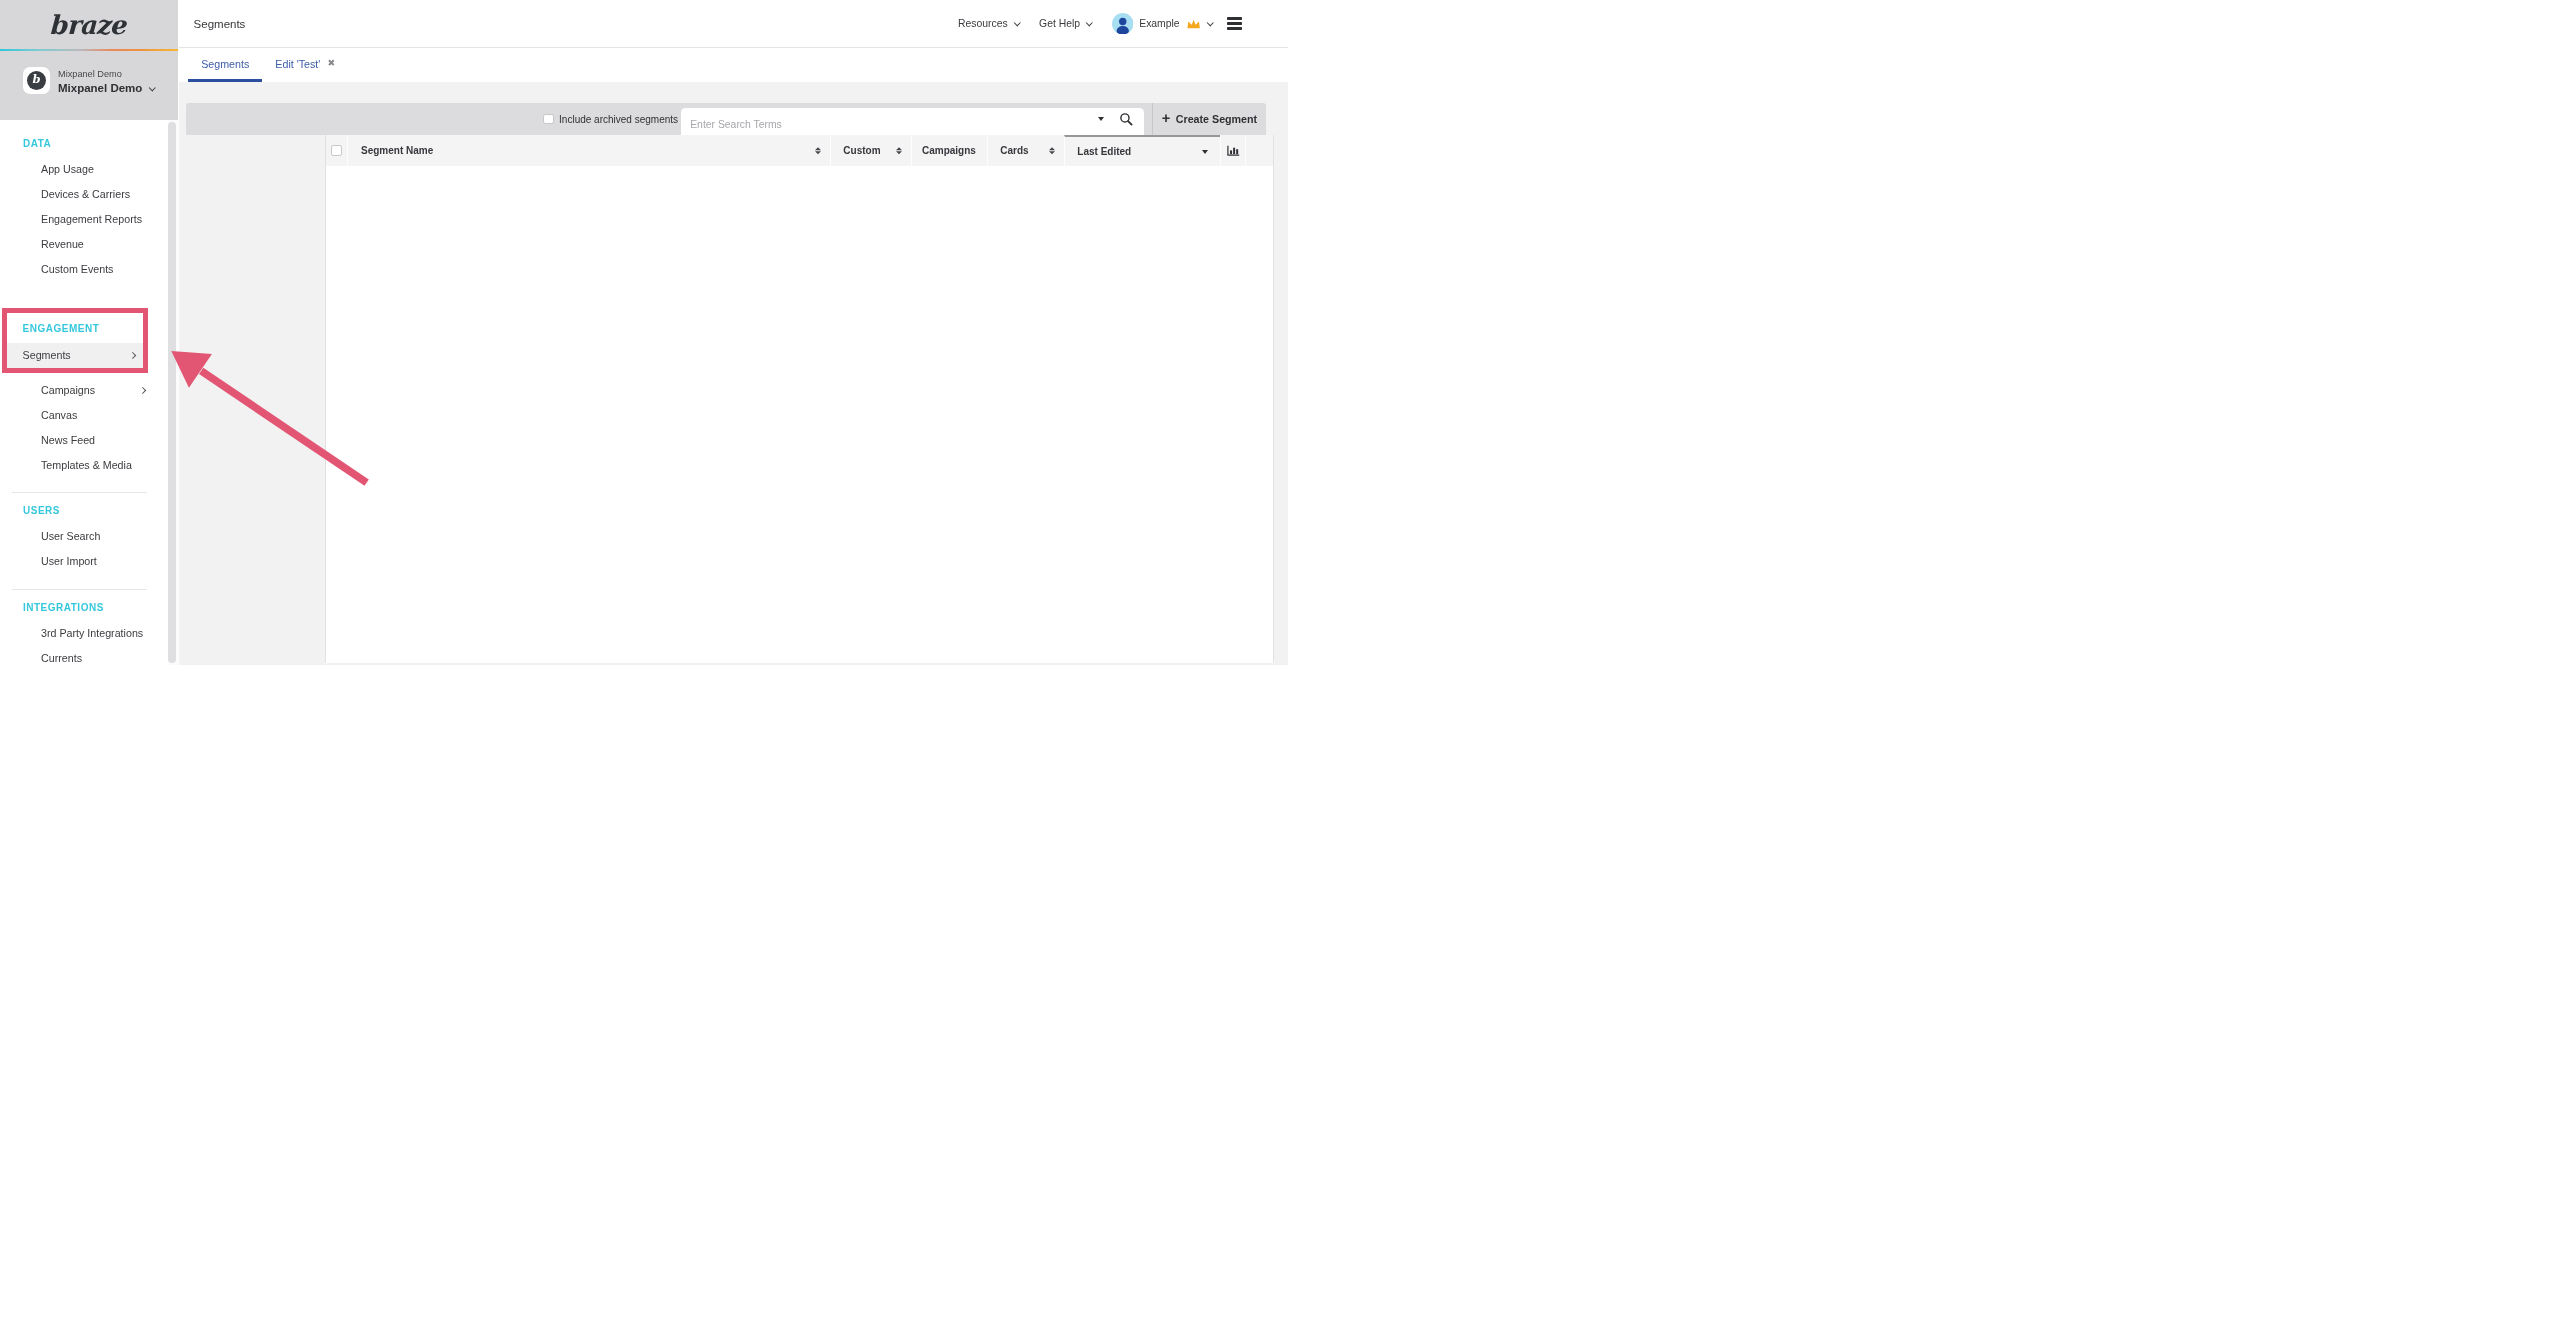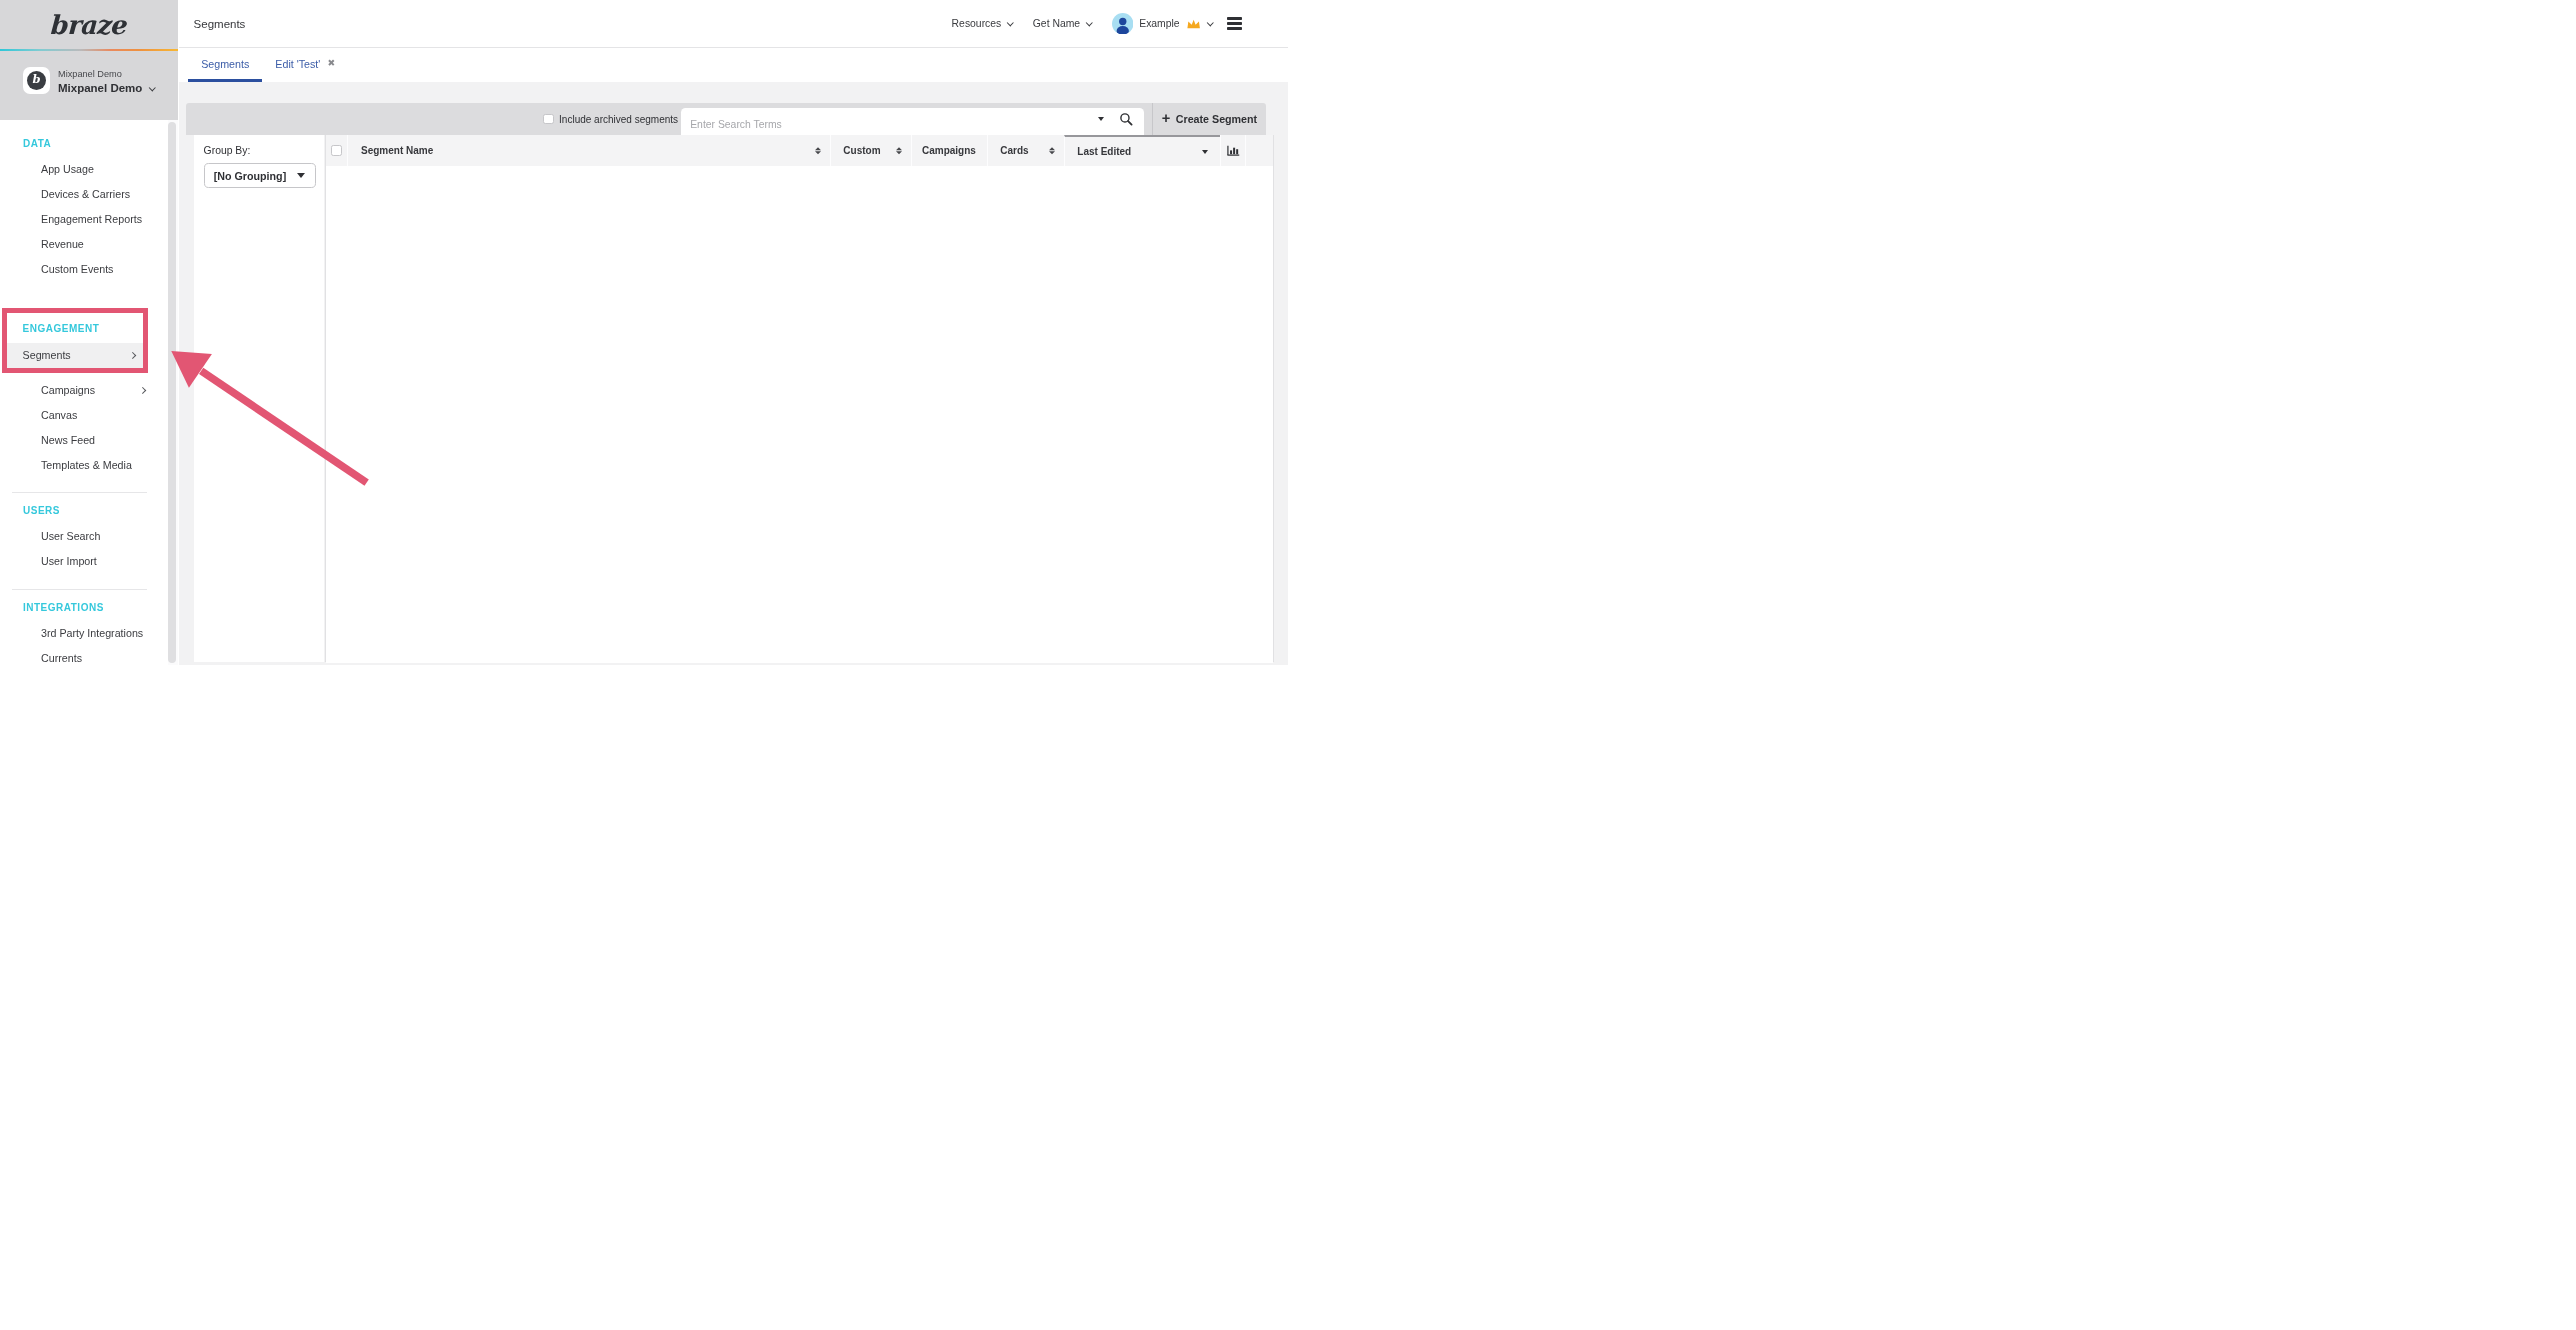--- a/index.html
+++ b/index.html
@@ -186,21 +186,21 @@
 
     <header class="topbar">
       <div class="page-title">Segments</div>
       <div class="topbar-right">
         <div class="top-link">
           <span>Resources</span>
           <span class="chev-d"></span>
         </div>
         <span class="gap26"></span>
         <div class="top-link">
-          <span>Get Name</span>
+          <span>Get Help</span>
           <span class="chev-d"></span>
         </div>
         <span class="gap26"></span>
         <div class="top-link">
           <svg class="avatar" viewBox="0 0 28 28">
             <defs>
                 <clipPath id="avclip">
                   <circle cx="14" cy="14" r="14"></circle>
                 </clipPath>
               </defs>
@@ -250,27 +250,20 @@
             <line x1="13" y1="13" x2="18" y2="18" stroke="#2f3034" stroke-width="2.6" stroke-linecap="round"></line>
           </svg>
         </div>
         <div class="toolbar-divider"></div>
         <div class="create-btn">
           <span class="plus-glyph">+</span>
           <span class="create-label">Create Segment</span>
         </div>
       </div>
 
-      <div class="groupby">
-        <div class="groupby-label">Group By:</div>
-        <div class="groupby-select">
-          <span class="groupby-value">[No Grouping]</span>
-          <span class="groupby-caret"></span>
-        </div>
-      </div>
 
       <div class="table">
         <div class="thead">
           <div class="th th-check">
             <input type="checkbox" class="cb" style="">
           </div>
           <div class="th th-name">
             <span>Segment Name</span>
             <span class="sort">
                 <i class="u"></i>

